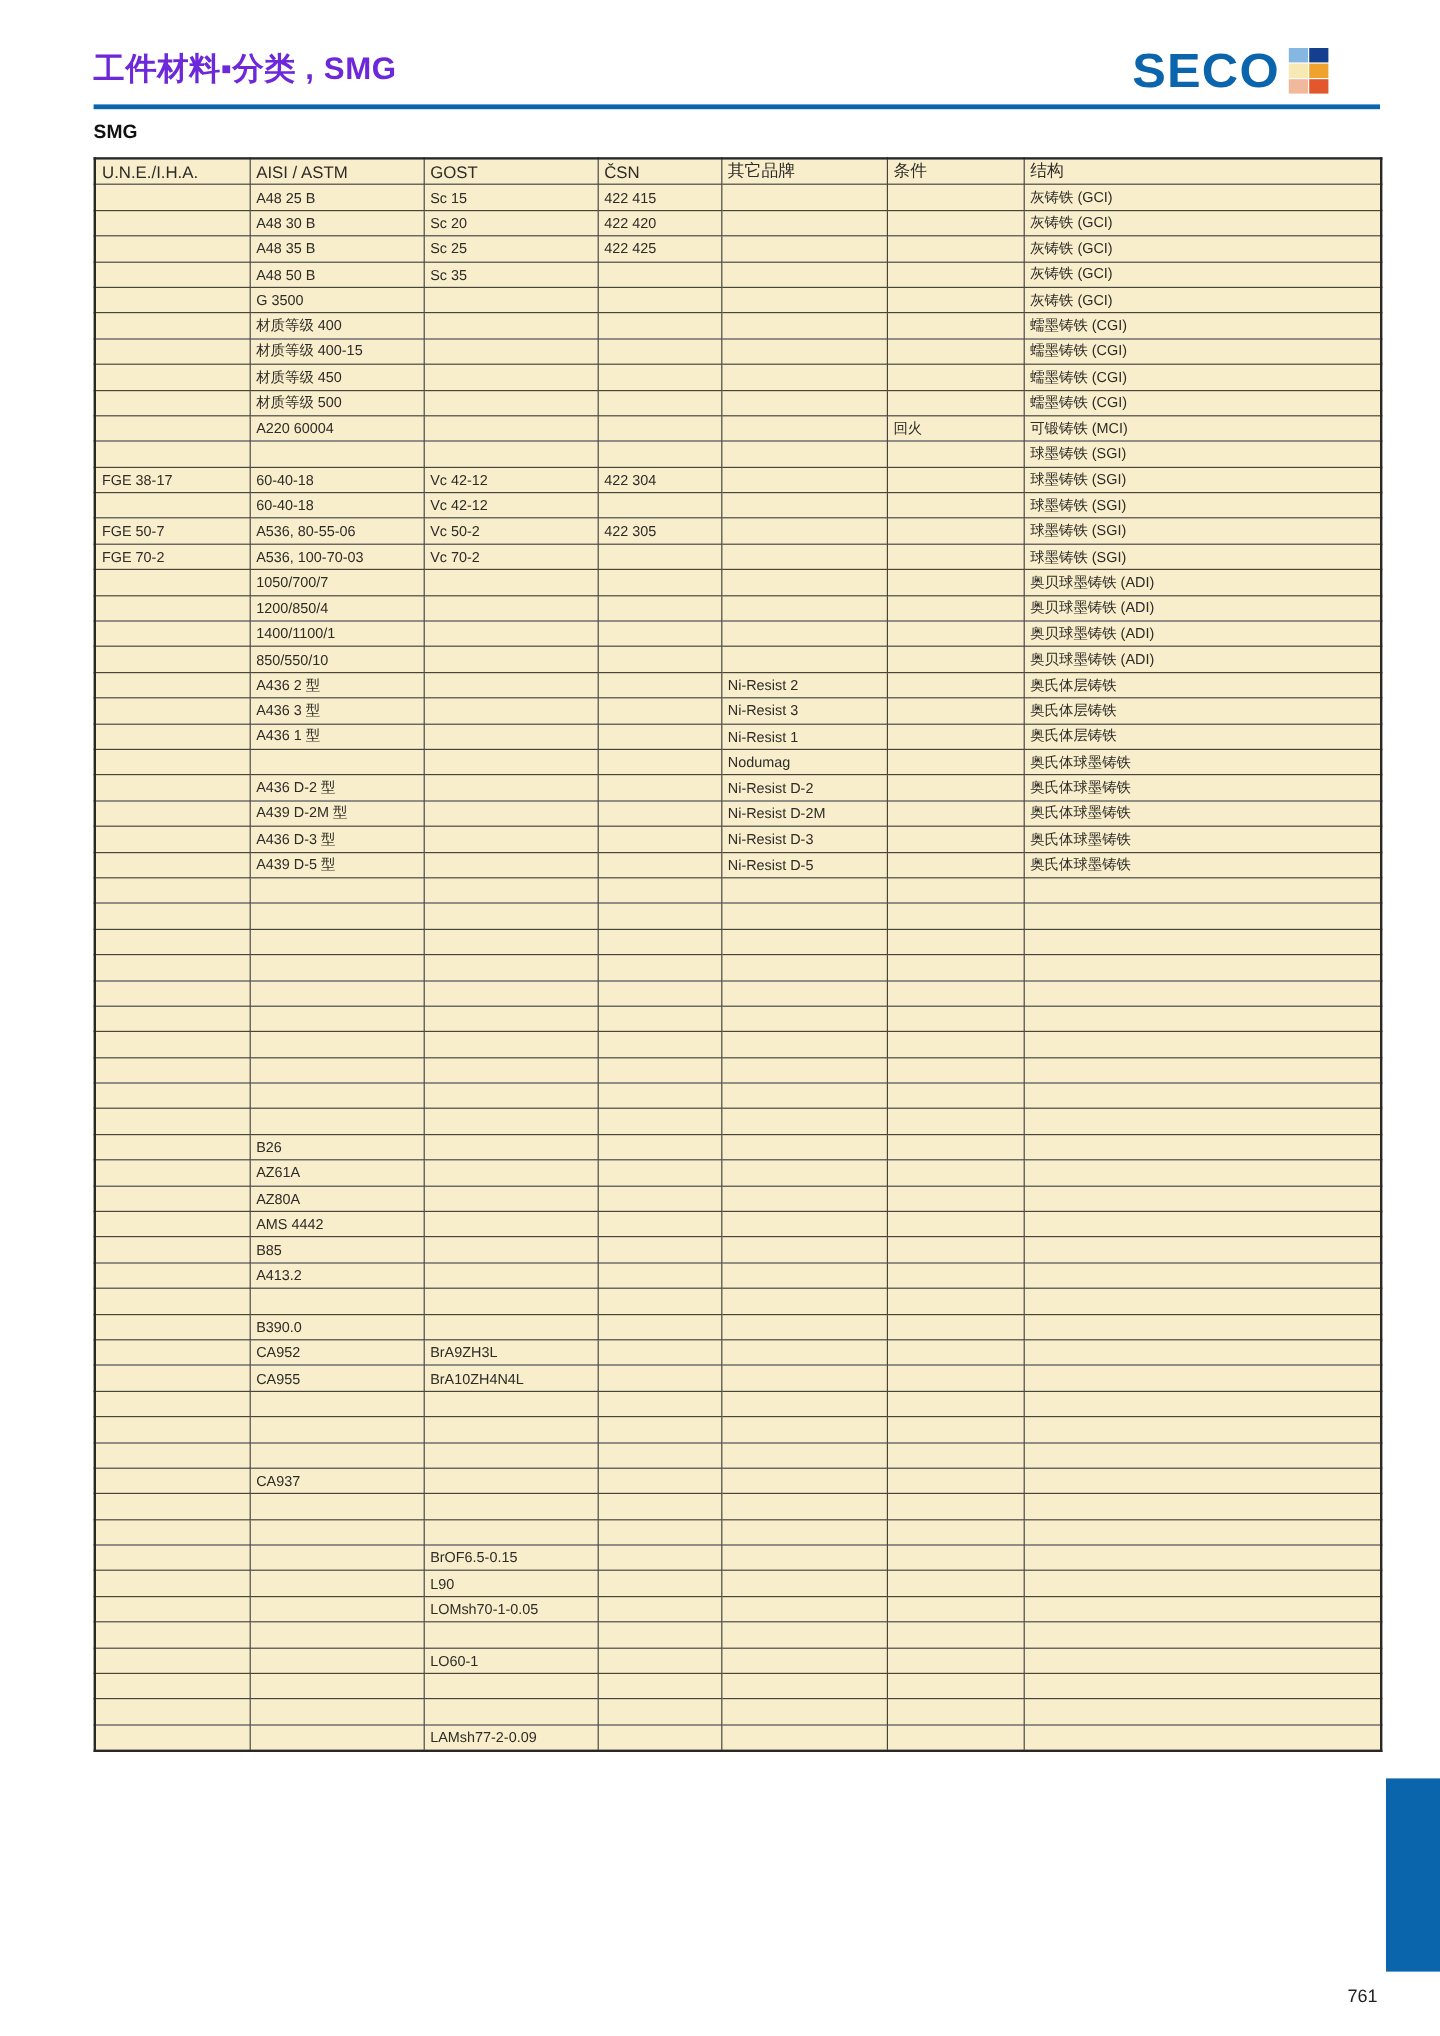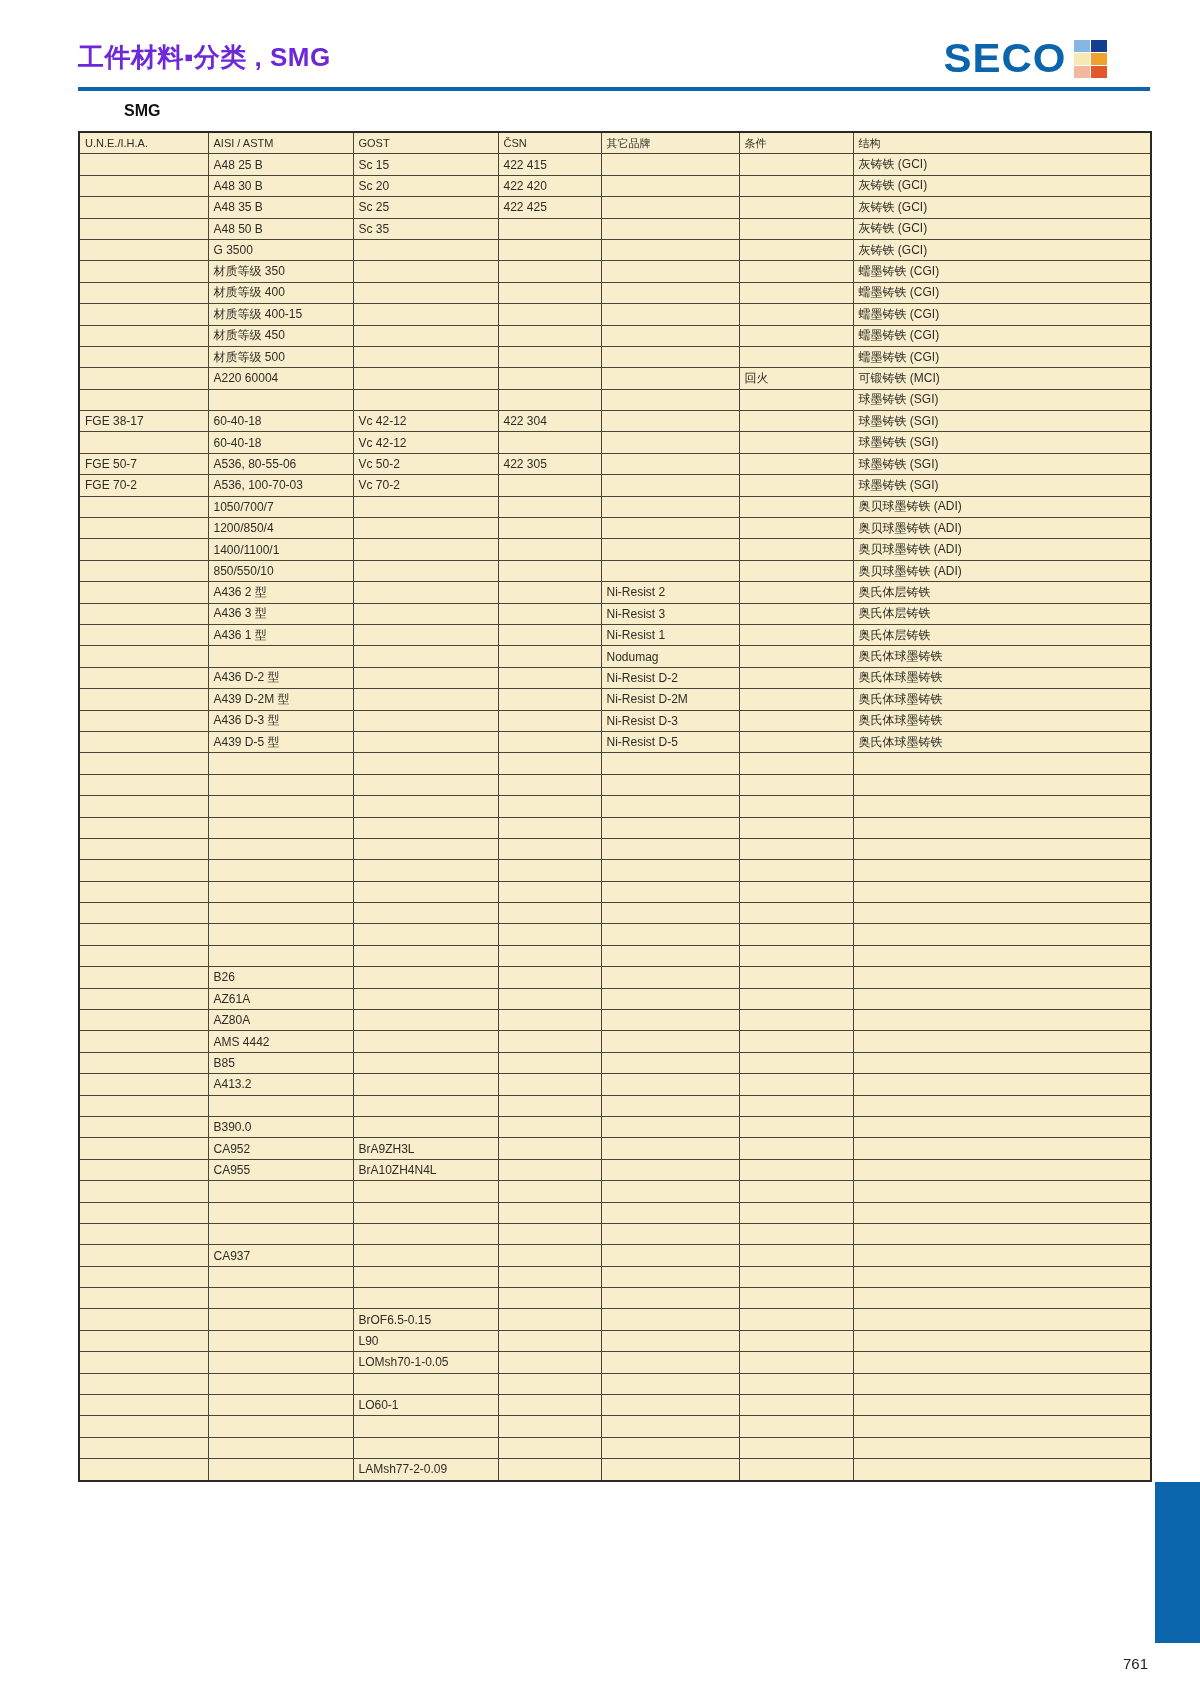--- a/index.html
+++ b/index.html
@@ -29,38 +29,38 @@
     letter-spacing: 1px; line-height: 1; font-family: "Liberation Sans", sans-serif;
     transform: scaleY(0.95);
   }
   .logo-mosaic {
     display: grid; grid-template-columns: 16px 16px; grid-auto-rows: 12px;
     gap: 1px;
   }
   .logo-mosaic div { width: 16px; height: 12px; }
   .section-label {
     position: absolute; left: 78px; top: 102px;
-    font-size: 16px; font-weight: bold; color: #111; margin-left: 46px;
+    font-size: 16px; font-weight: bold; color: #111;
   }
   table.smg {
     position: absolute; left: 78px; top: 131px;
     width: 1072px; table-layout: fixed;
     border-collapse: collapse;
     border: 2px solid #2a2824;
   }
   table.smg th, table.smg td {
     border: 1px solid #49453b;
     background: #f8eecb;
     font-size: 12px; font-weight: normal;
     text-align: left; vertical-align: middle;
     padding: 0 0 0 5px;
     white-space: nowrap; overflow: hidden;
     height: 20.4px;
   }
-  table.smg th { font-size: 11px; }
+  table.smg th { font-size: 14px; }
   .blue-tab {
     position: absolute; right: 0; top: 1482px;
     width: 45px; height: 161px; background: #0a65ad;
   }
   .page-number {
     position: absolute; right: 52px; top: 1655px;
     font-size: 15px; color: #222;
   }
 </style>
 </head>
@@ -146,29 +146,20 @@
         <td></td>
         <td>G 3500</td>
         <td></td>
         <td></td>
         <td></td>
         <td></td>
         <td>灰铸铁 (GCI)</td>
       </tr>
       <tr>
         <td></td>
-        <td>材质等级 350</td>
-        <td></td>
-        <td></td>
-        <td></td>
-        <td></td>
-        <td>蠕墨铸铁 (CGI)</td>
-      </tr>
-      <tr>
-        <td></td>
         <td>材质等级 400</td>
         <td></td>
         <td></td>
         <td></td>
         <td></td>
         <td>蠕墨铸铁 (CGI)</td>
       </tr>
       <tr>
         <td></td>
         <td>材质等级 400-15</td>

